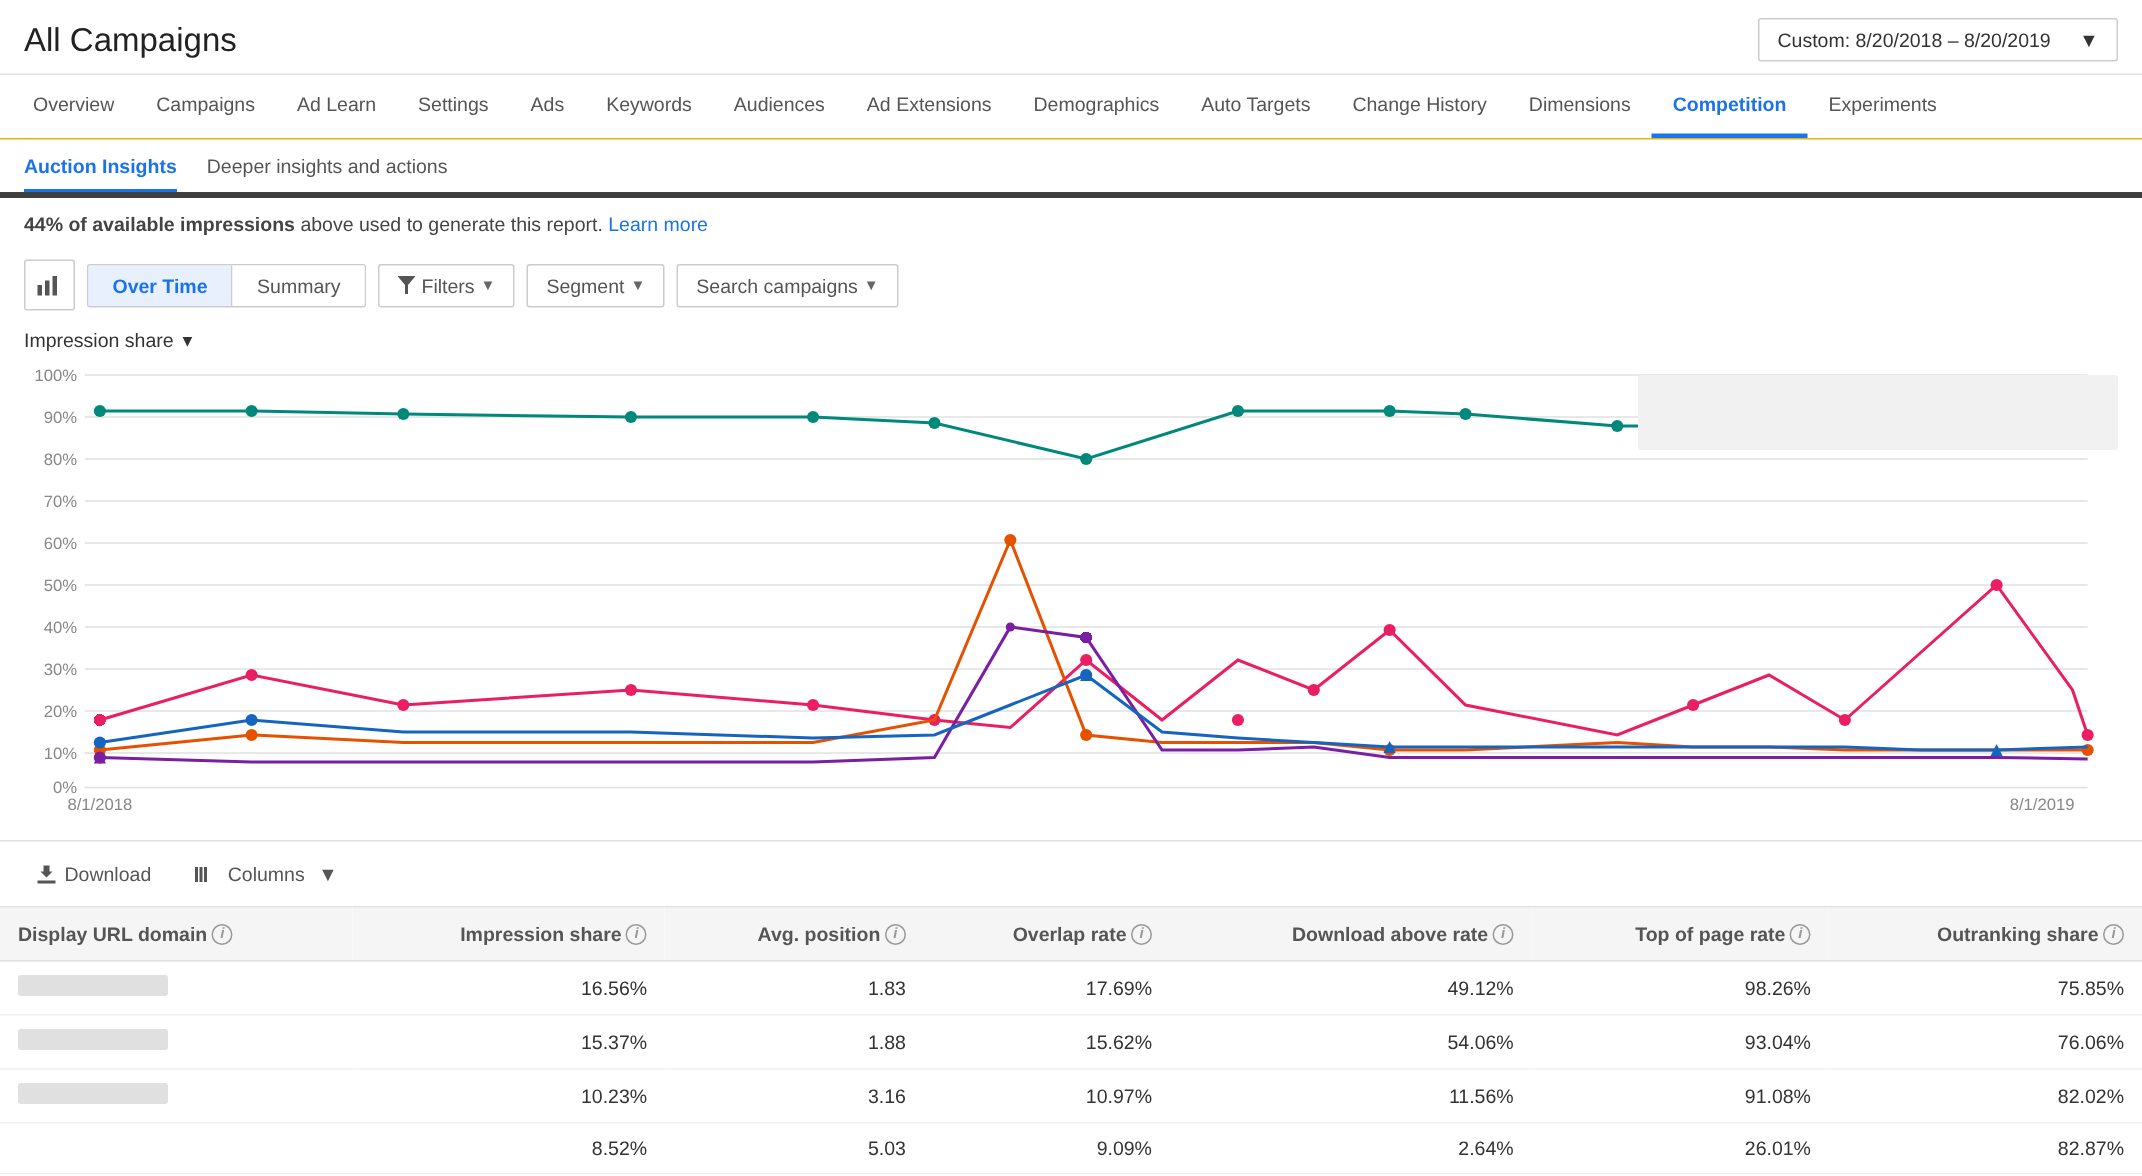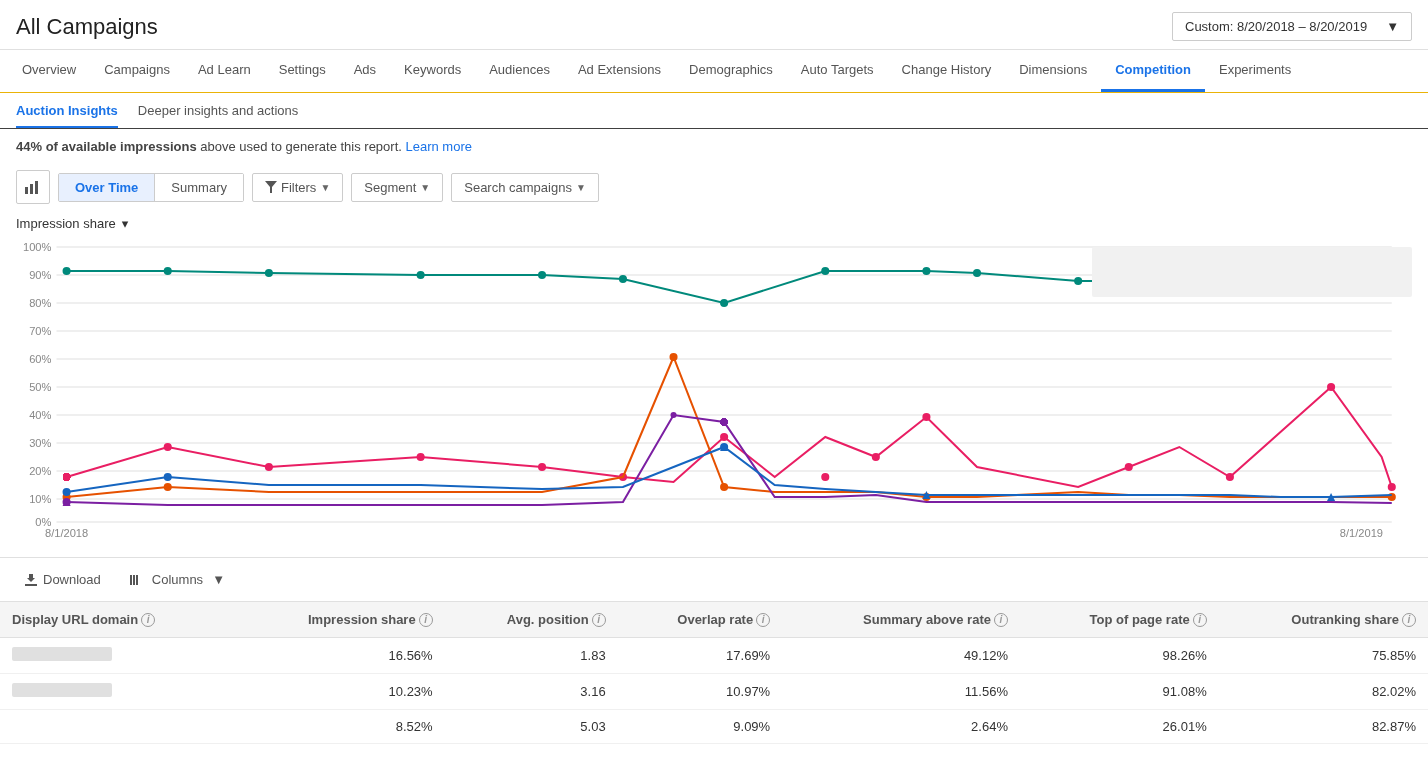--- a/index.html
+++ b/index.html
@@ -62,21 +62,21 @@
       vertical-align: top;
       margin-top: -2px;
     }
 
     
     .sub-nav {
       display: flex;
       align-items: center;
       padding: 10px 16px 0 16px;
       gap: 20px;
-      border-bottom: 1px solid #404040;
+      border-bottom: 4px solid #404040;
     }
     .sub-nav-item {
       font-size: 13px;
       padding-bottom: 8px;
       cursor: pointer;
       color: #555;
       border-bottom: 2px solid transparent;
     }
     .sub-nav-item.active {
       color: #1a73e8;
@@ -481,21 +481,21 @@
         </span>
       </th>
       <th>
         <span class="th-label">
           <span>Overlap rate</span>
           <span class="help-icon">i</span>
         </span>
       </th>
       <th>
         <span class="th-label">
-          <span>Summary above rate</span>
+          <span>Download above rate</span>
           <span class="help-icon">i</span>
         </span>
       </th>
       <th>
         <span class="th-label">
           <span>Top of page rate</span>
           <span class="help-icon">i</span>
         </span>
       </th>
       <th>
@@ -508,20 +508,29 @@
   </thead>
   <tbody id="table-body">
       <tr>
         <td><span class="blurred-cell"></span></td>
         <td>16.56%</td>
         <td>1.83</td>
         <td>17.69%</td>
         <td>49.12%</td>
         <td>98.26%</td>
         <td>75.85%</td>
+      </tr>
+      <tr>
+        <td><span class="blurred-cell"></span></td>
+        <td>15.37%</td>
+        <td>1.88</td>
+        <td>15.62%</td>
+        <td>54.06%</td>
+        <td>93.04%</td>
+        <td>76.06%</td>
       </tr>
       <tr>
         <td><span class="blurred-cell"></span></td>
         <td>10.23%</td>
         <td>3.16</td>
         <td>10.97%</td>
         <td>11.56%</td>
         <td>91.08%</td>
         <td>82.02%</td>
       </tr>

